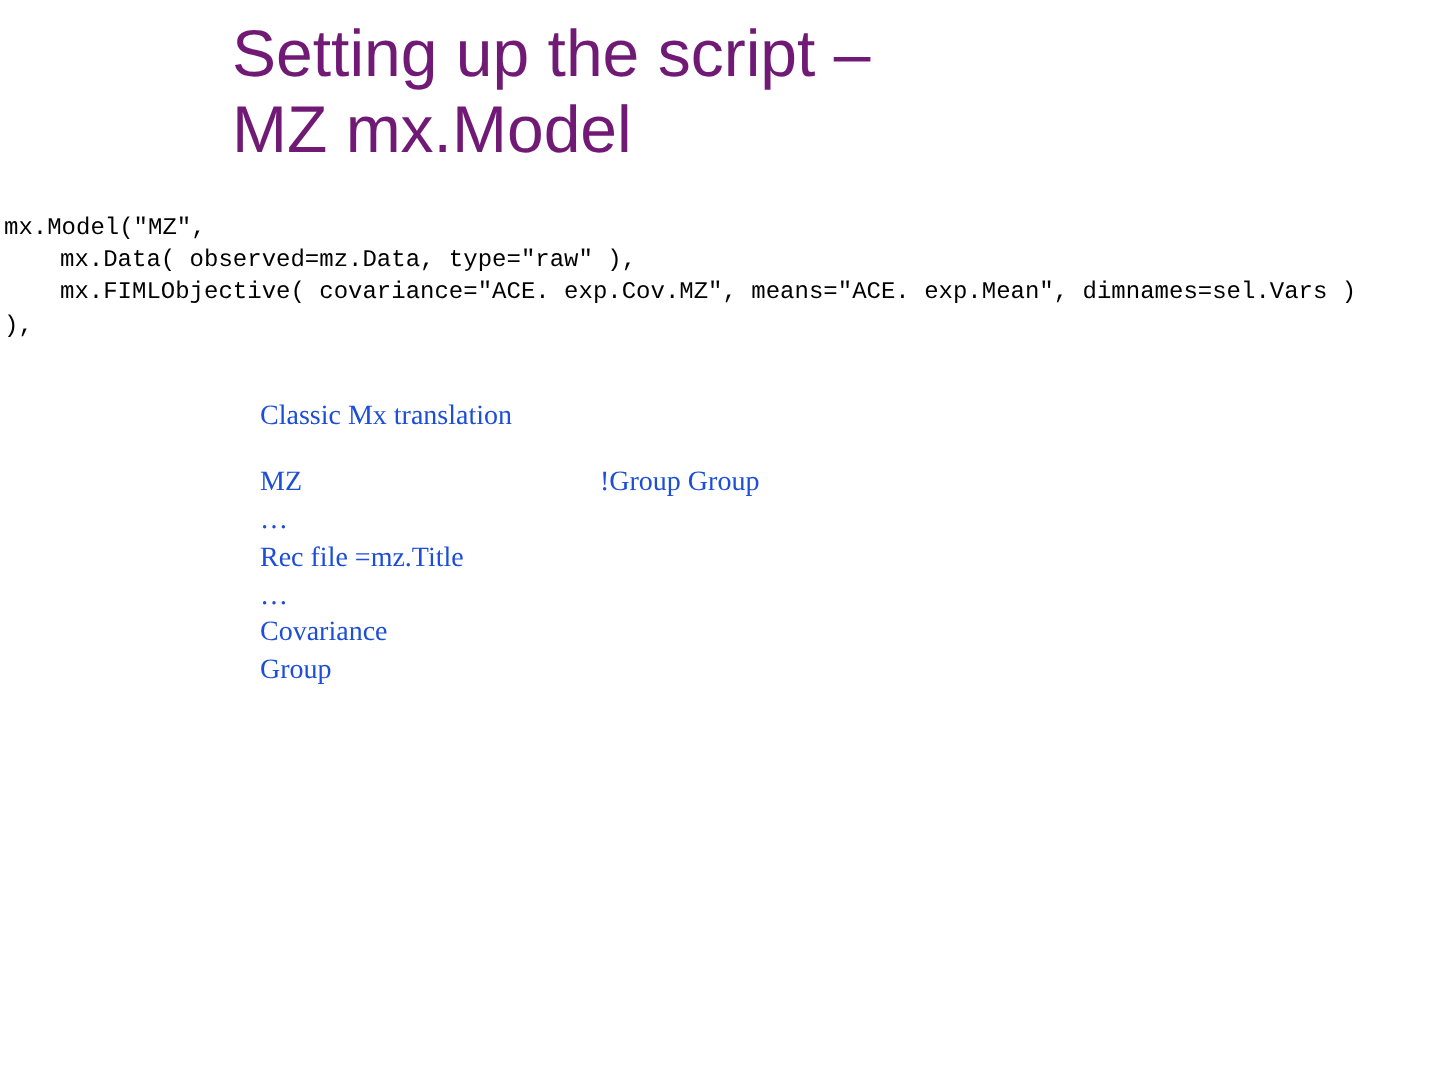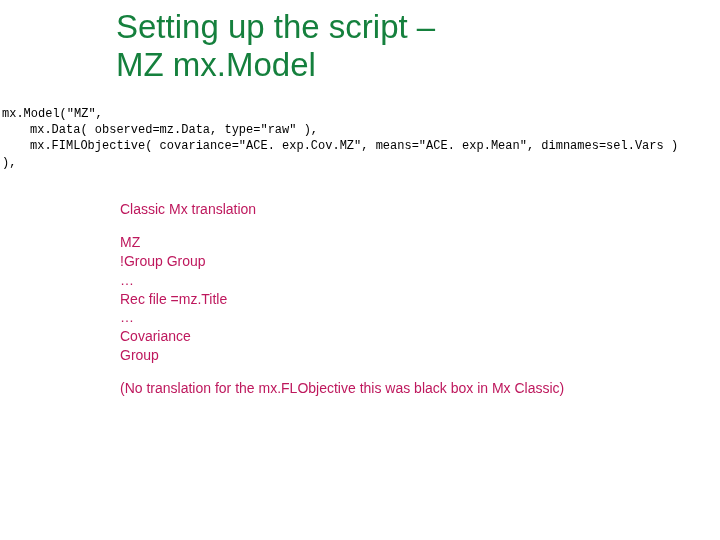--- a/index.html
+++ b/index.html
@@ -20,21 +20,21 @@
   .title-area {
     position: absolute;
     left: 116px;
     top: 8px;
     width: 560px;
   }
   .title-area h1 {
     margin: 0;
     font-size: 33px;
     font-weight: 400;
-    color: #15803d;
+    color: #701a75;
     line-height: 1.15;
     white-space: pre-line;
   }
   .title-underline {
     position: absolute;
     left: 0;
     top: 100px;
     width: 720px;
     height: 2px;
     background: #6a8f29;
@@ -49,34 +49,33 @@
     font-size: 12px;
     line-height: 1.35;
     color: #000000;
     padding: 6px 2px 6px 2px;
     box-sizing: border-box;
   }
   .code-overlay .l0 { margin: 0; }
   .code-overlay .l1 { margin: 0 0 0 28px; }
   .body-text {
     position: absolute;
-    left: 120px;
+    left: 130px;
     top: 200px;
     width: 540px;
-    font-family: Liberation Sans, sans-serif;
+    font-family: Liberation Serif, serif;
     font-size: 14px;
-    color: #be185d;
+    color: #1d4ed8;
     line-height: 1.35;
   }
   .body-text p {
     margin: 0 0 14px 0;
   }
   .body-text .pair {
     display: flex;
-    flex-direction: column;
   }
   .body-text .pair .left {
     width: 170px;
     display: inline-block;
   }
   .body-text .hanging {
     padding-left: 28px;
     text-indent: -28px;
   }
 </style>
@@ -109,16 +108,15 @@
       </div>
       <div>…</div>
       <div>Rec file =mz.Title</div>
       <div>…</div>
       <div>Covariance</div>
       <div>Group</div>
     </div>
 
     <p style="height:4px;margin:0 0 10px 0;"></p>
 
-    <p class="hanging">(No translation for the mx.FLObjective this was black box in Mx Classic)</p>
   </div>
 
 </div>
 
 </body></html>

